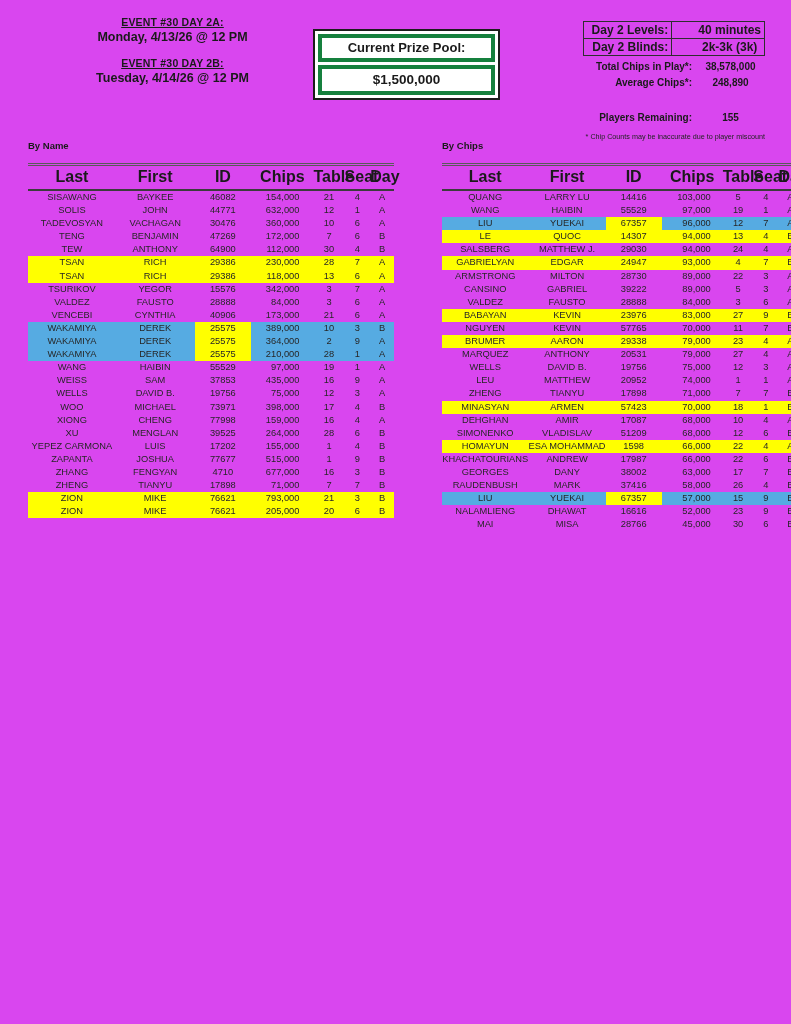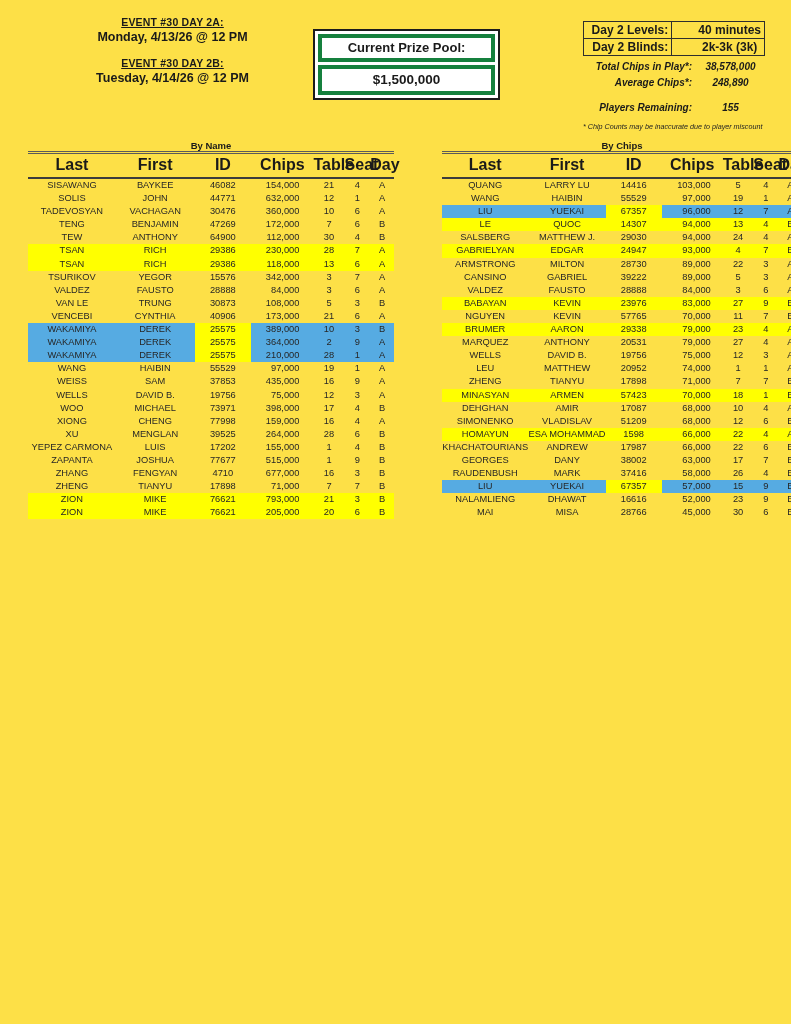--- a/index.html
+++ b/index.html
@@ -1,45 +1,45 @@
 <!DOCTYPE html>
 <html style="--hl-yellow: #ffff00; --hl-blue: #56abe2;"><head>
 <meta charset="utf-8">
 <style>
   html,body{margin:0;padding:0;background:#e8e8e8;}
   .sheet{
-    position:relative;width:791px;height:1024px;background:#fde047;
+    position:relative;width:791px;height:1024px;background:#d946ef;
     font-family:"Liberation Sans",sans-serif;color:#1a1a1a;overflow:hidden;margin:0 auto;
   }
   
   .events{position:absolute;left:30px;top:16px;width:285px;text-align:center;}
   .event{margin-bottom:13px;}
   .event-title{font-size:10.5px;font-weight:700;text-decoration:underline;letter-spacing:.2px;}
   .event-date{font-size:12.5px;font-weight:700;margin-top:2px;}
   
   .prize{position:absolute;left:313px;top:29px;width:187px;border:2px solid #1c1c1c;padding:3px;box-sizing:border-box;background:#fff;}
   .prize-cell{border:4px solid #15803d;text-align:center;font-weight:700;}
   .prize-label{font-size:13px;padding:2px 0 3px;}
   .prize-amount{font-size:13.5px;padding:3px 4px 4px;margin-top:3px;}
   
   .stats{position:absolute;left:583px;top:21px;width:182px;}
   .stats-box{width:100%;border-collapse:collapse;}
   .stats-box td{border:1.5px solid #2e2e2e;font-weight:700;font-size:12px;padding:1px 3px;white-space:nowrap;}
   .stats-box td.lbl{text-align:right;width:110px;}
   .stats-box td.val{text-align:center;padding-left:26px;}
-  .stat-row{display:flex;align-items:baseline;margin-top:5px;font-style:italic;}
-  .stat-row.spaced{margin-top:14px;}
+  .stat-row{display:flex;align-items:baseline;margin-top:5px;}
+  .stat-row.spaced{margin-top:24px;}
   .stat-label{width:113px;text-align:right;font-weight:700;font-size:10px;padding-right:4px;box-sizing:border-box;white-space:nowrap;}
   .stat-value{flex:1;text-align:center;font-weight:700;font-size:10px;}
-  .footnote{margin-top:9px;font-size:7.2px;font-style:italic;text-align:left;color:#222;white-space:nowrap;}
+  .footnote{margin-top:9px;font-size:7.2px;text-align:right;color:#222;white-space:nowrap;}
   
   .tbl{position:absolute;top:140px;}
   .tbl-left{left:28px;width:366px;}
   .tbl-right{left:406px;width:360px;margin-left:36px;}
-  .tbl-title{font-size:9.5px;font-weight:700;text-align:center;padding-bottom:0;border-bottom:3px double #5a5a5a;}
+  .tbl-title{font-size:9.5px;font-weight:700;padding-bottom:12px;border-bottom:3px double #5a5a5a;}
   .tbl table{table-layout:fixed;width:100%;border-collapse:collapse;}
   col.c-last{width:24%;}col.c-first{width:21.5%;}col.c-id{width:15.5%;}
   col.c-chips{width:17%;}col.c-table{width:8.5%;}col.c-seat{width:7%;}col.c-day{width:6.5%;}
   .tbl thead th{font-size:16px;font-weight:700;padding:2px 0 3px;border-bottom:2px solid #3c3c3c;text-align:center;}
   .tbl tbody td{
     font-size:9.3px;height:13.1px;line-height:13.1px;padding:0;text-align:center;
     color:#262626;white-space:nowrap;overflow:hidden;
   }
   .tbl tbody td:nth-child(4){text-align:right;padding-right:14px;box-sizing:border-box;}
   .tbl-right tbody td:nth-child(4){padding-right:12px;}
@@ -195,29 +195,20 @@
           <tr>
             <td>VALDEZ</td>
             <td>FAUSTO</td>
             <td>28888</td>
             <td>84,000</td>
             <td>3</td>
             <td>6</td>
             <td>A</td>
           </tr>
           <tr>
-            <td>VAN LE</td>
-            <td>TRUNG</td>
-            <td>30873</td>
-            <td>108,000</td>
-            <td>5</td>
-            <td>3</td>
-            <td>B</td>
-          </tr>
-          <tr>
             <td>VENCEBI</td>
             <td>CYNTHIA</td>
             <td>40906</td>
             <td>173,000</td>
             <td>21</td>
             <td>6</td>
             <td>A</td>
           </tr>
           <tr class="hl-b">
             <td>WAKAMIYA</td>

